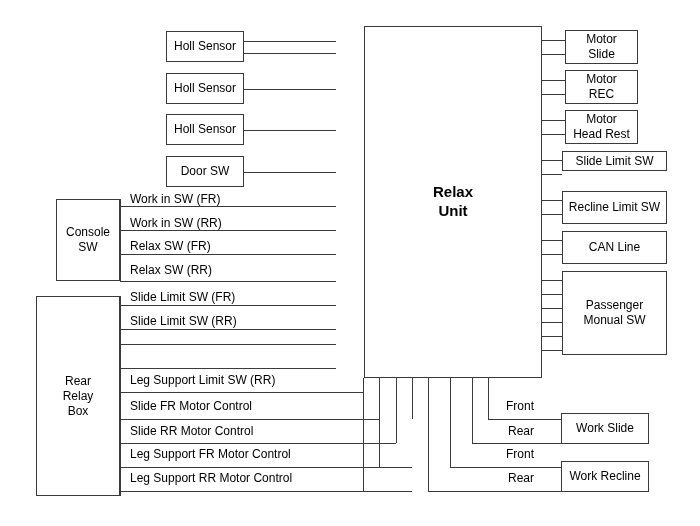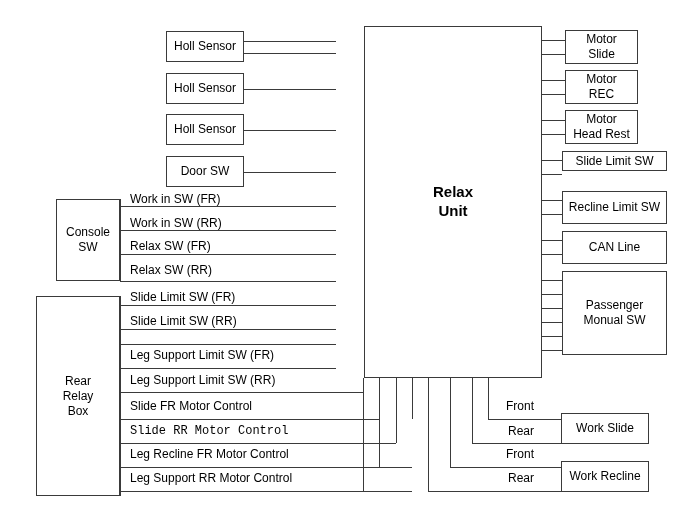--- a/index.html
+++ b/index.html
@@ -112,25 +112,24 @@
 
   <div class="vline" style="left:120px; top:199px; height:82px;"></div>
   <div class="vline" style="left:120px; top:296px; height:200px;"></div>
 
   <div class="lbl" style="left:130px; top:192px;">Work in SW (FR)</div>
   <div class="lbl" style="left:130px; top:216px;">Work in SW (RR)</div>
   <div class="lbl" style="left:130px; top:239px;">Relax SW (FR)</div>
   <div class="lbl" style="left:130px; top:263px;">Relax SW (RR)</div>
   <div class="lbl" style="left:130px; top:290px;">Slide Limit SW (FR)</div>
   <div class="lbl" style="left:130px; top:314px;">Slide Limit SW (RR)</div>
-  <div class="lbl" style="left:130px; top:348px;">Leg Support Limit SW (FR)</div>
   <div class="lbl" style="left:130px; top:399px;">Slide FR Motor Control</div>
   <div class="lbl" style="left:130px; top:373px;">Leg Support Limit SW (RR)</div>
-  <div class="lbl" style="left:130px; top:424px;font-family:Liberation Mono, monospace;">Slide RR Motor Control</div>
-  <div class="lbl" style="left:130px; top:447px;">Leg Recline FR Motor Control</div>
+  <div class="lbl" style="left:130px; top:424px;">Slide RR Motor Control</div>
+  <div class="lbl" style="left:130px; top:447px;">Leg Support FR Motor Control</div>
   <div class="lbl" style="left:130px; top:471px;">Leg Support RR Motor Control</div>
 
   <div class="hline" style="left:514px; top:40px; width:51px;"></div>
   <div class="hline" style="left:514px; top:54px; width:51px;"></div>
 
   <div class="hline" style="left:514px; top:80px; width:51px;"></div>
   <div class="hline" style="left:514px; top:94px; width:51px;"></div>
 
   <div class="hline" style="left:514px; top:120px; width:51px;"></div>
   <div class="hline" style="left:514px; top:134px; width:51px;"></div>

